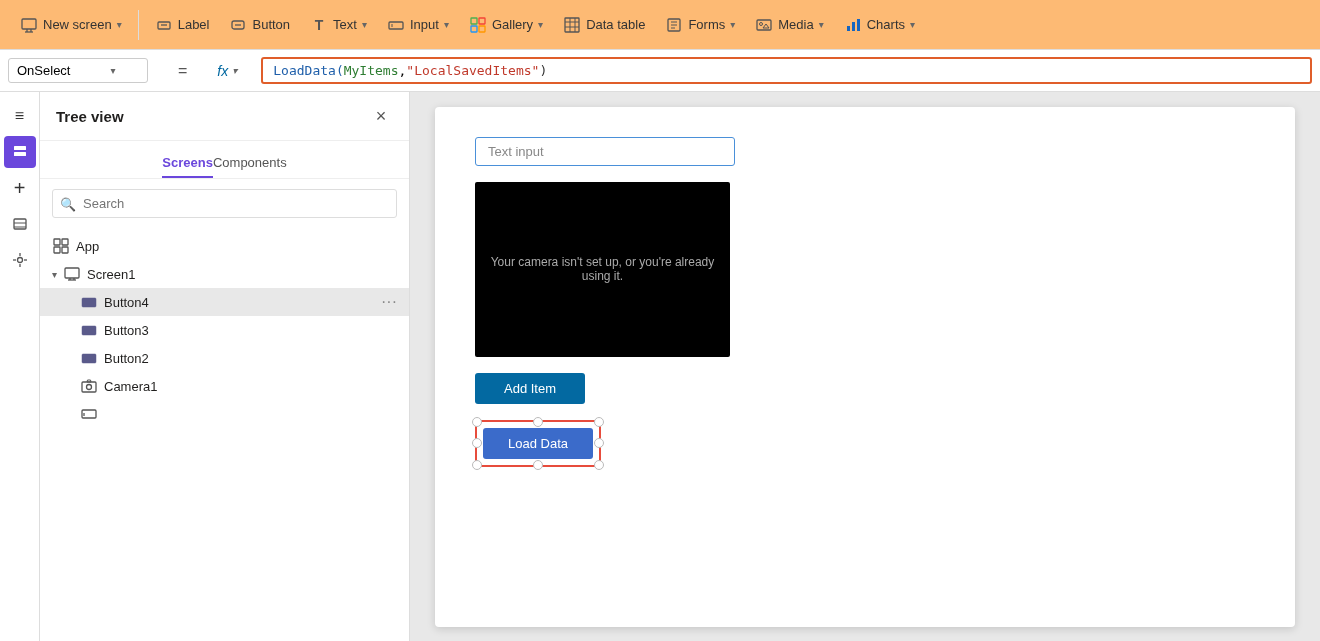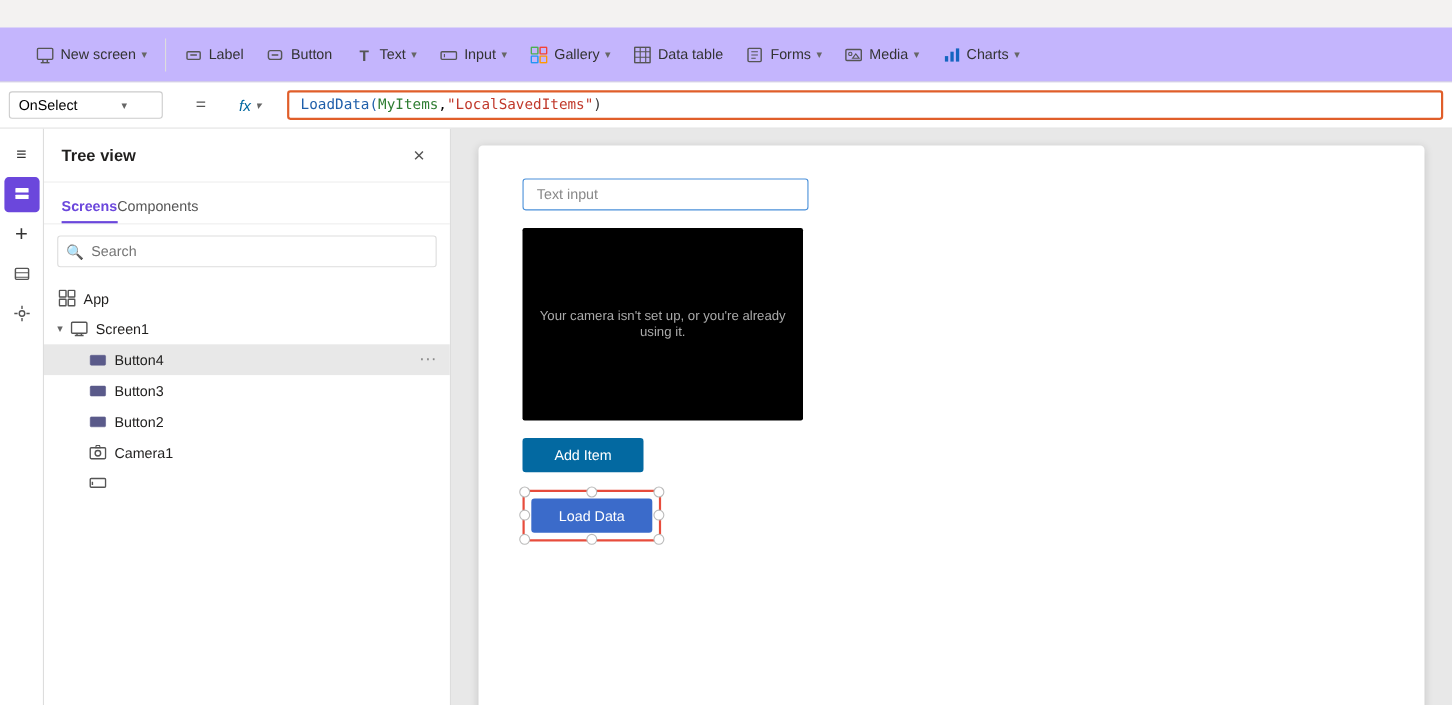--- a/index.html
+++ b/index.html
@@ -3,26 +3,25 @@
   <meta charset="utf-8">
   <style>
     * { box-sizing: border-box; margin: 0; padding: 0; font-family: 'Segoe UI', sans-serif; }
 
     body { background: #f3f2f1; overflow: hidden; width: 1320px; height: 641px; }
 
     
     .toolbar {
       display: flex;
       align-items: center;
-      background: #c4b5fd;
+      background: #fdba74;
       border-bottom: 1px solid #ddd;
       height: 50px;
-      padding: 0 24px;
+      padding: 0 12px;
       gap: 4px;
-      margin-top: 25px;
     }
     .toolbar-item {
       display: flex;
       align-items: center;
       gap: 5px;
       padding: 4px 8px;
       cursor: pointer;
       font-size: 13px;
       color: #333;
       border-radius: 3px;
@@ -151,20 +150,21 @@
       height: 24px;
       display: flex;
       align-items: center;
       justify-content: center;
     }
     .tree-tabs {
       display: flex;
       padding: 8px 16px 0;
       gap: 0;
       border-bottom: 1px solid #eee;
+      justify-content: center;
     }
     .tree-tab {
       font-size: 13px;
       padding: 6px 0;
       cursor: pointer;
       color: #555;
       border-bottom: 2px solid transparent;
     }
     .tree-tab.active {
       color: #6b47dc;

